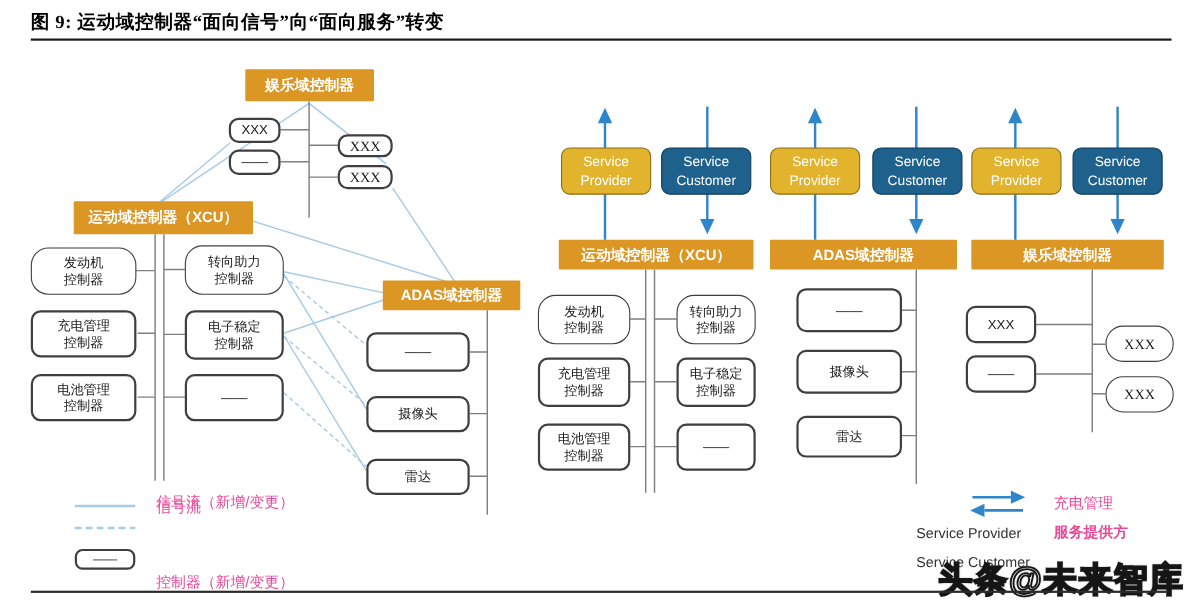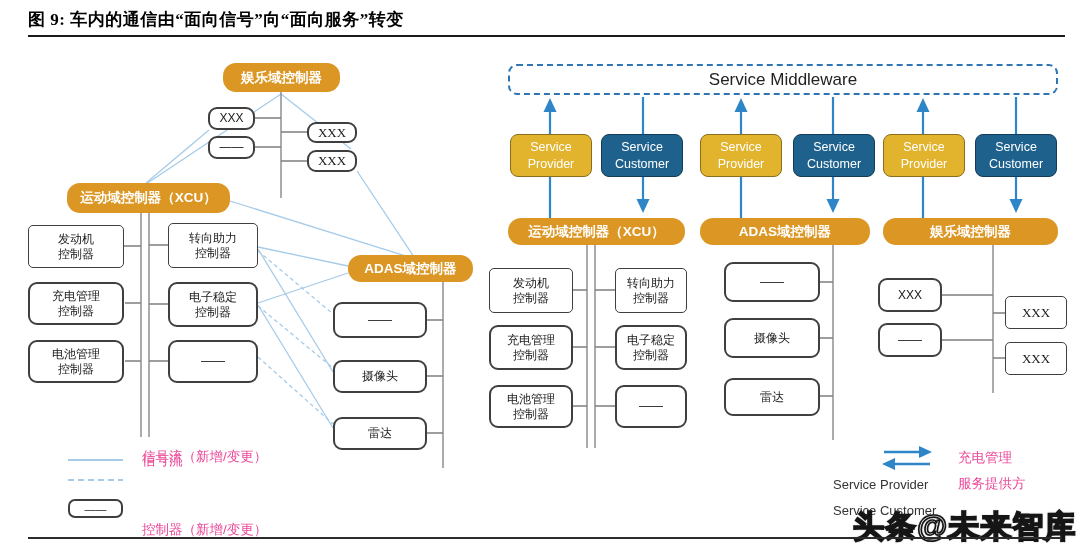--- a/index.html
+++ b/index.html
@@ -4,26 +4,26 @@
 <style>
   html,body{margin:0;padding:0;background:#fff;}
   #canvas{position:relative;width:1080px;height:546px;background:#fff;overflow:hidden;
           font-family:"Liberation Sans","DejaVu Sans",sans-serif;}
   #lines{position:absolute;left:0;top:0;width:1080px;height:546px;}
   .abs{position:absolute;box-sizing:border-box;}
   .title{left:28px;top:8px;width:1000px;font-family:"Liberation Serif","DejaVu Serif",serif;
          font-weight:bold;font-size:17px;color:#000;letter-spacing:.5px;}
   .toprule{left:28px;top:35px;width:1037px;height:0;border-top:2.5px solid #1a1a1a;}
   .botrule{left:28px;top:537px;width:1034px;height:0;border-top:2px solid #2b2b2b;}
-  .box{background:#fff;border:1.4px solid #3f3f3f;border-radius:5px;display:flex;
+  .box{background:#fff;border:1.4px solid #3f3f3f;border-radius:16px;display:flex;
        align-items:center;justify-content:center;text-align:center;font-size:12px;
        color:#1a1a1a;line-height:1.2;white-space:pre-line;}
   .bold{border-width:2.6px;border-radius:9px;}
   .serif{font-family:"Liberation Serif","DejaVu Serif",serif;font-size:13px;}
-  .obox{background:#DB9623;color:#fff;font-weight:bold;font-size:13.5px;border-radius:13px;
+  .obox{background:#DB9623;color:#fff;font-weight:bold;font-size:13.5px;border-radius:1px;
         display:flex;align-items:center;justify-content:center;text-align:center;white-space:nowrap;}
   .sbox{border-radius:8px;display:flex;align-items:center;justify-content:center;text-align:center;
         color:#fff;font-size:12.5px;line-height:1.3;white-space:pre-line;}
   .provider{background:#E2B32C;border:1.6px solid #8a6d1d;}
   .customer{background:#1F618D;border:1.6px solid #123c57;}
   .mware{left:508px;top:64px;width:550px;height:31px;background:#fff;border:2.5px dashed #2E75B6;
          border-radius:9px;display:flex;align-items:center;justify-content:center;
          font-size:17px;color:#222;}
   .leg{font-size:13.5px;color:#ec4899;white-space:nowrap;}
   .legsym{font-size:13px;color:#333;white-space:nowrap;}
@@ -92,21 +92,21 @@
     <g>
       <line x1="68" y1="460" x2="123" y2="460" stroke="#A6CBE8" stroke-width="2.2"></line>
       <line x1="68" y1="480" x2="123" y2="480" stroke="#A6CBE8" stroke-width="2.2" stroke-dasharray="6 4"></line>
       <line x1="884" y1="452" x2="919" y2="452" stroke="#2E86C8" stroke-width="2.4"></line>
       <polygon points="932,452 919,446 919,458" fill="#2E86C8"></polygon>
       <line x1="930" y1="464" x2="895" y2="464" stroke="#2E86C8" stroke-width="2.4"></line>
       <polygon points="882,464 895,458 895,470" fill="#2E86C8"></polygon>
     </g>
   </svg>
 
-  <div class="abs title">图 9: 车内的通信由“面向信号”向“面向服务”转变</div>
+  <div class="abs title">图 9: 运动域控制器“面向信号”向“面向服务”转变</div>
   <div class="abs toprule"></div>
 
   <div class="abs obox" style="left:223px;top:63px;width:117px;height:29px;">娱乐域控制器</div>
   <div class="abs box bold" style="left:208px;top:107px;width:47px;height:23px;">XXX</div>
   <div class="abs box bold" style="left:208px;top:136px;width:47px;height:23px;">——</div>
   <div class="abs box bold serif" style="left:307px;top:122px;width:50px;height:21px;">XXX</div>
   <div class="abs box bold serif" style="left:307px;top:150px;width:50px;height:22px;">XXX</div>
 
   <div class="abs obox" style="left:67px;top:183px;width:163px;height:30px;">运动域控制器（XCU）</div>
   <div class="abs box" style="left:28px;top:225px;width:96px;height:43px;">发动机
@@ -119,21 +119,20 @@
 控制器</div>
   <div class="abs box bold" style="left:168px;top:282px;width:90px;height:45px;">电子稳定
 控制器</div>
   <div class="abs box bold" style="left:168px;top:340px;width:90px;height:43px;">——</div>
 
   <div class="abs obox" style="left:348px;top:255px;width:125px;height:27px;">ADAS域控制器</div>
   <div class="abs box bold" style="left:333px;top:302px;width:94px;height:36px;">——</div>
   <div class="abs box bold" style="left:333px;top:360px;width:94px;height:33px;">摄像头</div>
   <div class="abs box bold" style="left:333px;top:417px;width:94px;height:33px;">雷达</div>
 
-  <div class="abs mware">Service Middleware</div>
 
   <div class="abs sbox provider" style="left:510px;top:134px;width:82px;height:43px;">Service
 Provider</div>
   <div class="abs sbox customer" style="left:601px;top:134px;width:82px;height:43px;">Service
 Customer</div>
   <div class="abs sbox provider" style="left:700px;top:134px;width:82px;height:43px;">Service
 Provider</div>
   <div class="abs sbox customer" style="left:793px;top:134px;width:82px;height:43px;">Service
 Customer</div>
   <div class="abs sbox provider" style="left:883px;top:134px;width:82px;height:43px;">Service
@@ -166,20 +165,20 @@
   <div class="abs box serif" style="left:1005px;top:296px;width:62px;height:33px;">XXX</div>
   <div class="abs box serif" style="left:1005px;top:342px;width:62px;height:33px;">XXX</div>
 
   <div class="abs leg" style="left:142px;top:452px;">信号流</div>
   <div class="abs leg" style="left:142px;top:448px;">信号流（新增/变更）</div>
   <div class="abs legbox">——</div>
   <div class="abs leg" style="left:142px;top:521px;">控制器（新增/变更）</div>
 
   <div class="abs leg" style="left:958px;top:449px;">充电管理</div>
   <div class="abs legsym" style="left:833px;top:477px;">Service Provider</div>
-  <div class="abs leg" style="left:958px;top:475px;">服务提供方</div>
+  <div class="abs leg" style="left:958px;top:475px;font-weight:bold;">服务提供方</div>
   <div class="abs legsym" style="left:833px;top:503px;">Service Customer</div>
   <div class="abs leg" style="left:958px;top:501px;"></div>
 
   <div class="abs wmark">头条@未来智库</div>
   <div class="abs botrule"></div>
 
 </div>
 
 </body></html>

